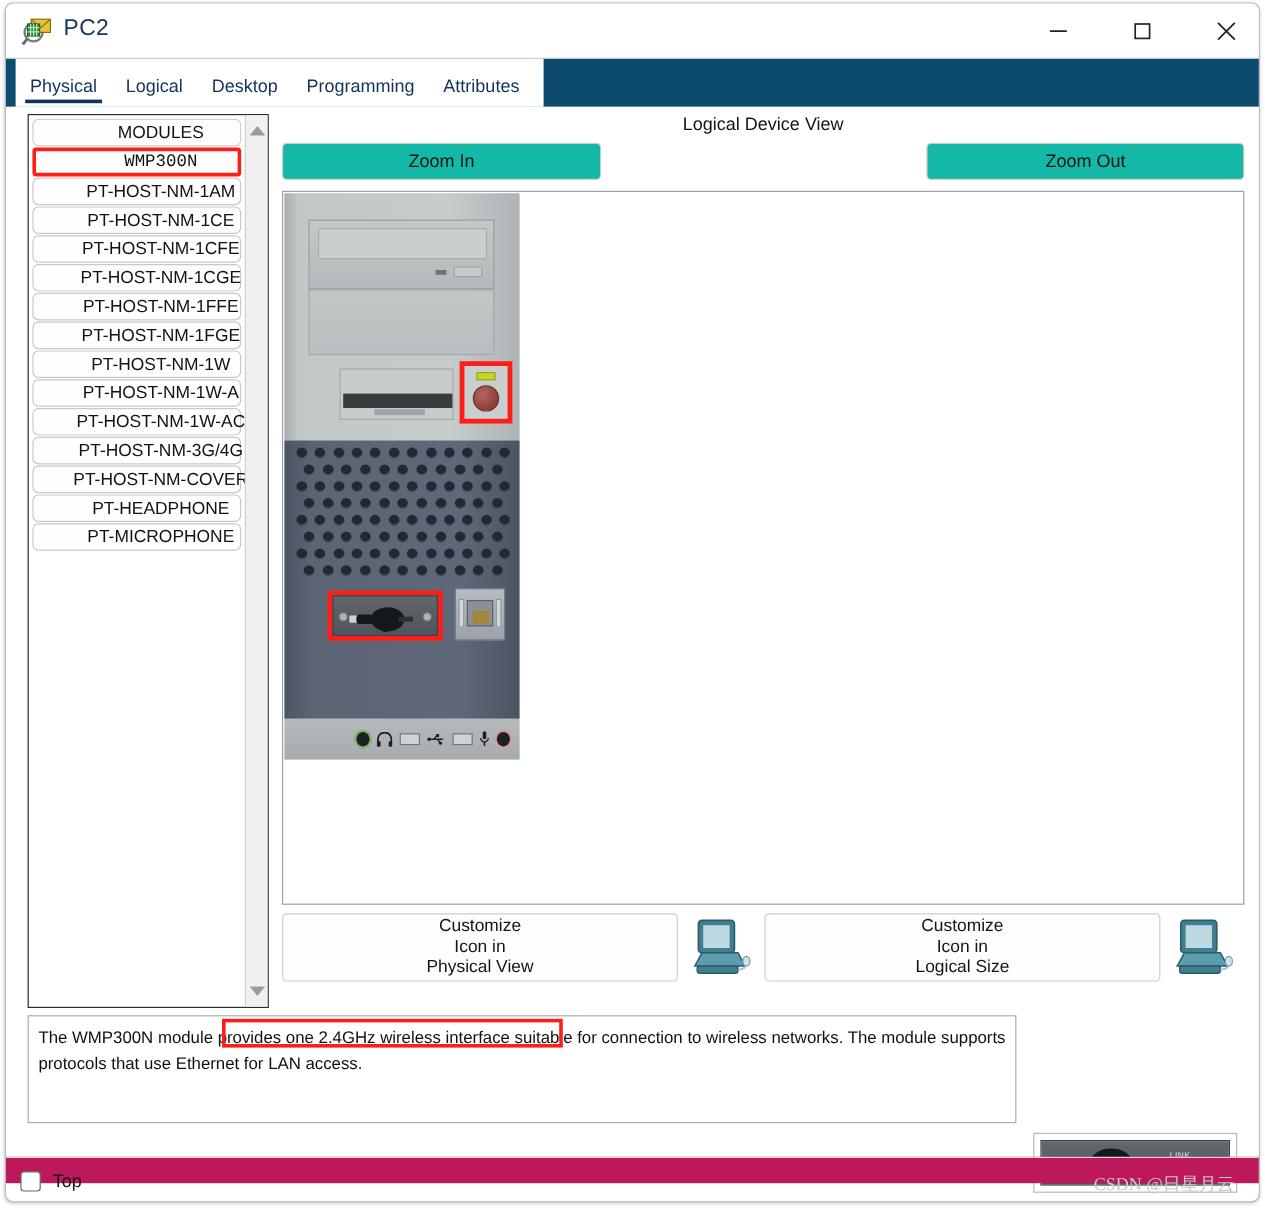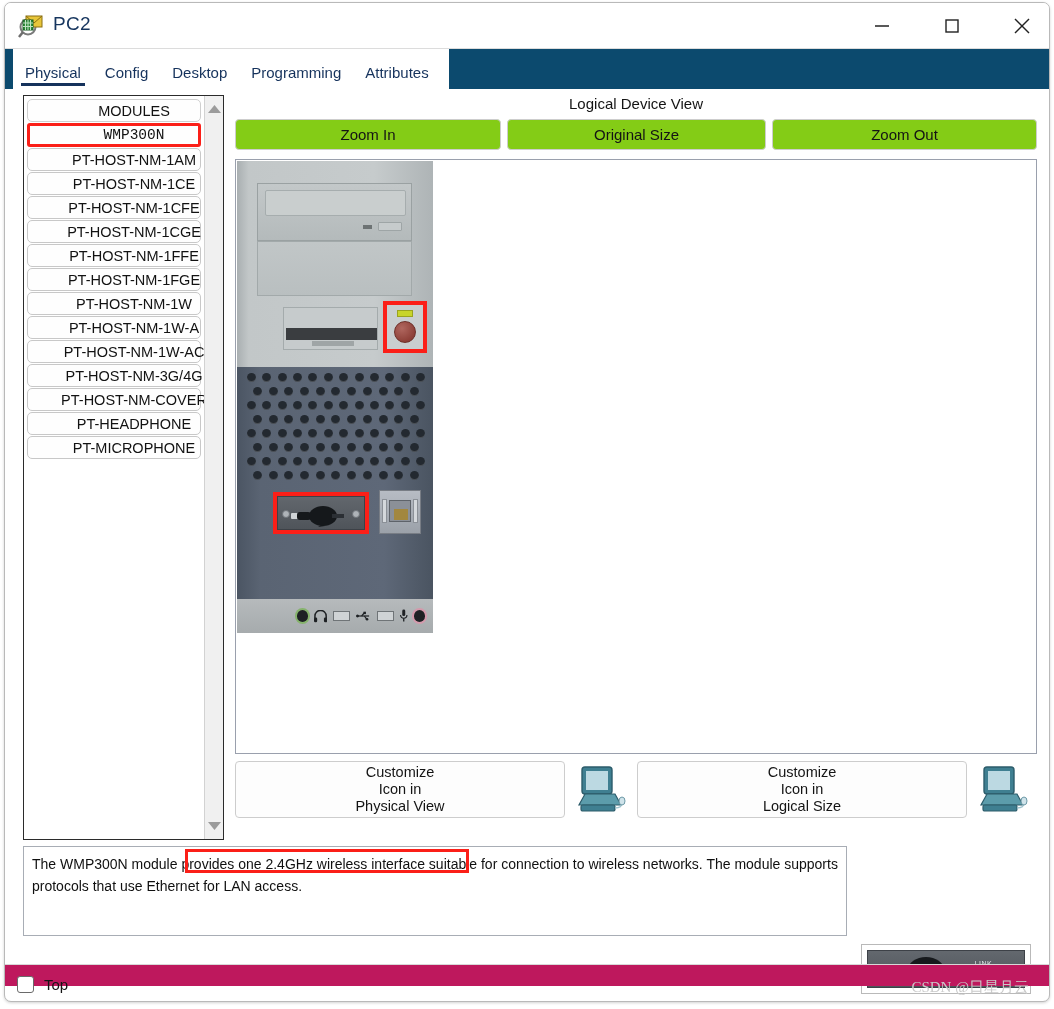--- a/index.html
+++ b/index.html
@@ -127,21 +127,21 @@
     position: absolute; left: 228px; top: 0;
     width: 806px; height: 760px;
   }
   #pdv-title {
     position: absolute; left: 0; top: 6px; width: 806px;
     text-align: center; font-size: 15px; color: #141414;
   }
   .zoombtn {
     position: absolute; top: 30px; height: 31px;
     border: 1px solid #cdcdcd; border-radius: 4px;
-    background: #84cc16;
+    background: #14b8a6;
     font-size: 15px; color: #141414;
     display: flex; align-items: center; justify-content: center;
     cursor: default;
   }
   #zb-in   { left: 2px;   width: 266px; }
   #zb-orig { left: 274px; width: 259px; }
   #zb-out  { left: 539px; width: 265px; }
 
   
   #canvas {
@@ -422,21 +422,21 @@
       <svg width="20" height="20" viewBox="0 0 20 20">
           <line x1="3" y1="3" x2="17" y2="17" stroke="#222" stroke-width="1.5"></line>
           <line x1="17" y1="3" x2="3" y2="17" stroke="#222" stroke-width="1.5"></line>
         </svg>
     </div>
   </div>
 
   <div id="tabstrip">
     <div id="tabs-inner">
       <div class="tab active"><span>Physical</span></div>
-      <div class="tab"><span>Config</span></div>
+      <div class="tab"><span>Logical</span></div>
       <div class="tab"><span>Desktop</span></div>
       <div class="tab"><span>Programming</span></div>
       <div class="tab"><span>Attributes</span></div>
     </div>
   </div>
 
   <div id="body">
 
     <div id="modules-panel">
       <div id="modules-list">
@@ -467,21 +467,20 @@
               <polygon points="6.5,9 0,1 13,1" fill="#9b9b9b"></polygon>
             </svg>
         </div>
       </div>
     </div>
 
     <div id="right-area">
       <div id="pdv-title">Logical Device View</div>
 
       <div class="zoombtn" id="zb-in">Zoom In</div>
-      <div class="zoombtn" id="zb-orig">Original Size</div>
       <div class="zoombtn" id="zb-out">Zoom Out</div>
 
       <div id="canvas">
         <div id="pc">
 
           <div id="pc-upper">
             <div id="cd-bezel">
               <div id="cd-tray"></div>
               <div id="cd-led"></div>
               <div id="cd-eject"></div>

